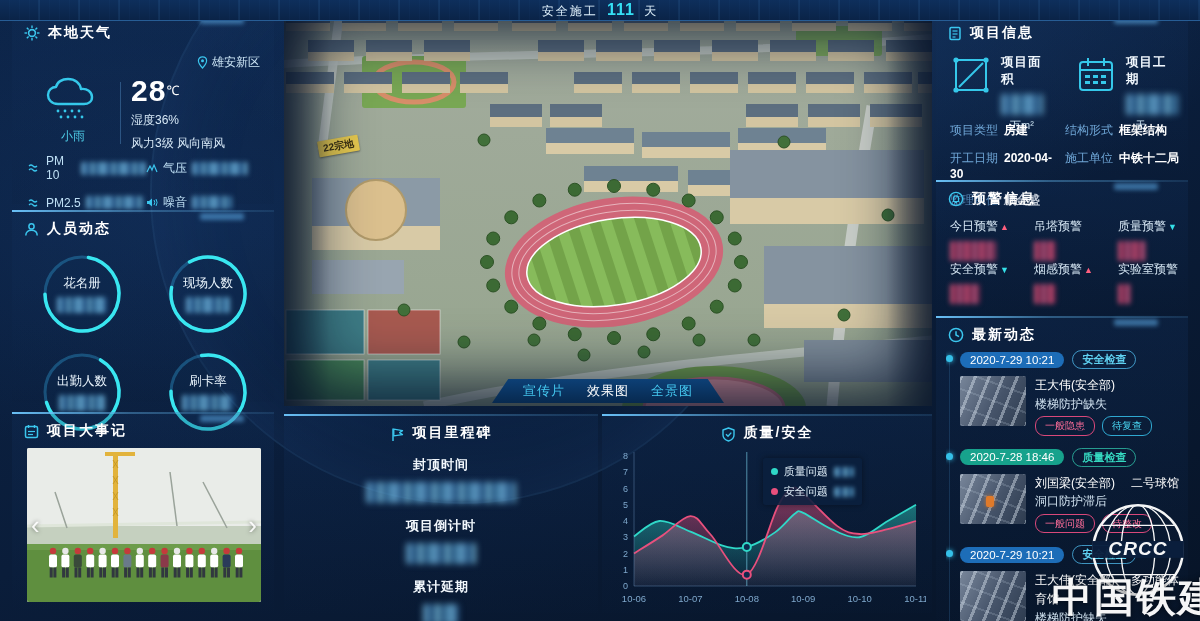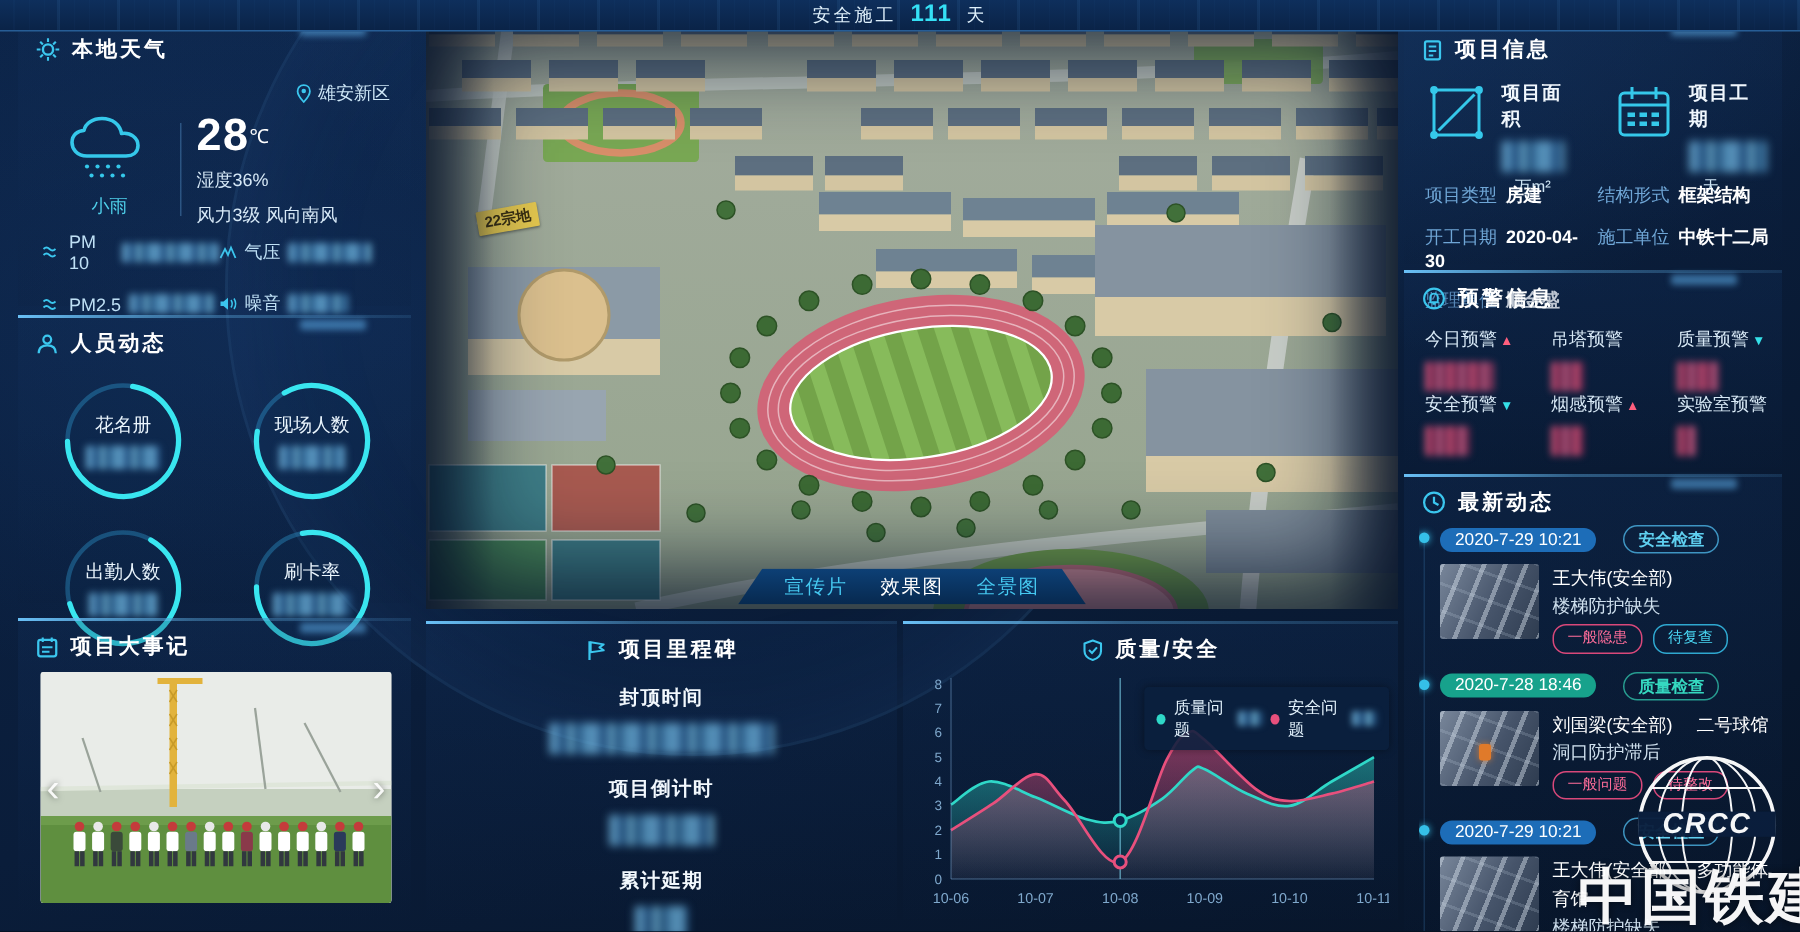--- a/index.html
+++ b/index.html
@@ -20,21 +20,21 @@
     repeating-linear-gradient(90deg,transparent 0 9px,rgba(60,120,190,.12) 9px 10px);}
   .topbar .t{position:relative;font-size:12px;color:#dff0fb;letter-spacing:2px;}
   .topbar .days{color:#35e0f5;font-size:16px;font-weight:bold;margin:0 4px;letter-spacing:1px;}
   
   .panel{position:absolute;background:linear-gradient(180deg,rgba(18,48,92,.30),rgba(10,28,56,.10));}
   .panel .hline{position:absolute;top:0;left:0;right:0;height:2px;
     background:linear-gradient(90deg,rgba(110,200,255,.95),rgba(110,200,255,.35) 45%,rgba(110,200,255,.10));}
   .panel .hdeco{position:absolute;top:3px;right:30px;width:44px;height:7px;border-radius:2px;
     background:rgba(95,175,235,.55);filter:blur(2px);}
   .phead{display:flex;align-items:center;gap:8px;padding:10px 0 0 12px;}
-  .phead.center{justify-content:center;padding-left:0;}
+  .phead.center{justify-content:center;padding-left:0;align-items:flex-end;}
   .ptitle{font-size:14px;font-weight:bold;letter-spacing:2px;color:#fff;}
   .ic{flex:0 0 auto;display:inline-flex;}
   
   .bm{display:inline-block;height:13px;border-radius:2px;filter:blur(2.4px);vertical-align:middle;
     background-image:linear-gradient(90deg,rgba(130,205,245,.60) 0 24%,rgba(60,130,190,.30) 24% 46%,
       rgba(150,225,250,.65) 46% 62%,rgba(70,150,205,.28) 62% 80%,rgba(125,205,245,.55) 80% 100%);
     background-size:21px 100%;background-color:rgba(35,85,140,.35);}
   .bm.lg{height:21px;filter:blur(3px);background-size:27px 100%;}
   .bm.red{background-image:linear-gradient(90deg,rgba(245,95,135,.70) 0 28%,rgba(185,45,95,.40) 28% 52%,
       rgba(255,125,165,.65) 52% 74%,rgba(200,60,110,.40) 74% 100%);
@@ -73,21 +73,21 @@
     background:linear-gradient(180deg,#0d4076,#07294f);
     clip-path:polygon(7% 0,93% 0,100% 100%,0 100%);}
   .tab{font-size:13px;color:#45c8f0;cursor:pointer;letter-spacing:1px;}
   .tab.active{color:#fff;}
   
   .mitem{text-align:center;margin-top:14px;}
   .mlabel{font-size:13px;font-weight:bold;color:#f2f8fd;letter-spacing:1px;margin-bottom:8px;}
   
   .chartwrap{position:absolute;left:6px;top:28px;}
   .ttip{position:absolute;z-index:6;background:rgba(10,32,62,.88);border-radius:3px;padding:6px 8px;
-    box-shadow:0 0 6px rgba(0,0,0,.4);display:flex;flex-direction:row;gap:5px;}
+    box-shadow:0 0 6px rgba(0,0,0,.4);display:flex;flex-direction:column;gap:5px;}
   .ttrow{display:flex;align-items:center;gap:6px;font-size:11px;color:#e2f1fb;}
   .dot{width:7px;height:7px;border-radius:50%;display:inline-block;}
   
   .pistats{position:absolute;left:14px;top:40px;width:228px;display:flex;gap:26px;}
   .pistat{display:flex;gap:9px;align-items:flex-start;}
   .pistat .lab{font-size:12.5px;font-weight:bold;color:#f0f7fd;margin-bottom:6px;letter-spacing:1px;}
   .pistat .unit{font-size:11px;color:#cfe6f5;margin-left:9px;}
   .pifields{position:absolute;left:14px;top:108px;width:230px;display:grid;grid-template-columns:1fr 1fr;row-gap:11px;font-size:12px;}
   .pif .l{color:#6fa6d6;margin-right:6px;}
   .pif .v{color:#fff;font-weight:bold;}
@@ -95,21 +95,21 @@
   
   .wgrid{position:absolute;left:14px;top:38px;width:230px;display:grid;grid-template-columns:84px 84px 70px;}
   .witem .wl{font-size:12px;color:#d8e9f6;margin-bottom:6px;white-space:nowrap;}
   .tr-up{color:#ff5f7e;font-size:9px;margin-left:2px;}
   .tr-down{color:#35e0e8;font-size:9px;margin-left:2px;}
   
   .feedbody{position:absolute;left:10px;top:34px;right:4px;bottom:0;overflow:hidden;}
   .frail{position:absolute;left:3px;top:6px;bottom:0;width:1px;background:rgba(70,140,200,.22);}
   .fentry{position:relative;padding-left:14px;margin-bottom:12px;}
   .fdot{position:absolute;left:0;top:5px;width:7px;height:7px;border-radius:50%;background:#35c0e8;box-shadow:0 0 5px #35c0e8;}
-  .frow1{display:flex;align-items:center;gap:18px;}
+  .frow1{display:flex;align-items:center;gap:8px;}
   .fbadge{font-size:11.5px;color:#fff;padding:2px 10px;border-radius:10px;background:#1d6db8;white-space:nowrap;}
   .fbadge.teal{background:#17a28c;}
   .ftype{font-size:11px;color:#5fd0f0;border:1px solid rgba(80,190,240,.75);border-radius:10px;padding:1px 9px;white-space:nowrap;font-weight:bold;}
   .ftype.teal{color:#35d8c0;border-color:rgba(50,200,175,.75);}
   .frow2{display:flex;gap:9px;margin-top:7px;}
   .thumb{position:relative;flex:0 0 auto;width:66px;height:50px;border-radius:2px;overflow:hidden;
     background:linear-gradient(120deg,#78869a 0%,#46546a 55%,#2e3c50 100%);}
   .thumb::before{content:"";position:absolute;inset:0;
     background:repeating-linear-gradient(112deg,rgba(225,235,245,.42) 0 3px,transparent 3px 13px),
                repeating-linear-gradient(20deg,rgba(200,215,230,.18) 0 2px,transparent 2px 17px);}

